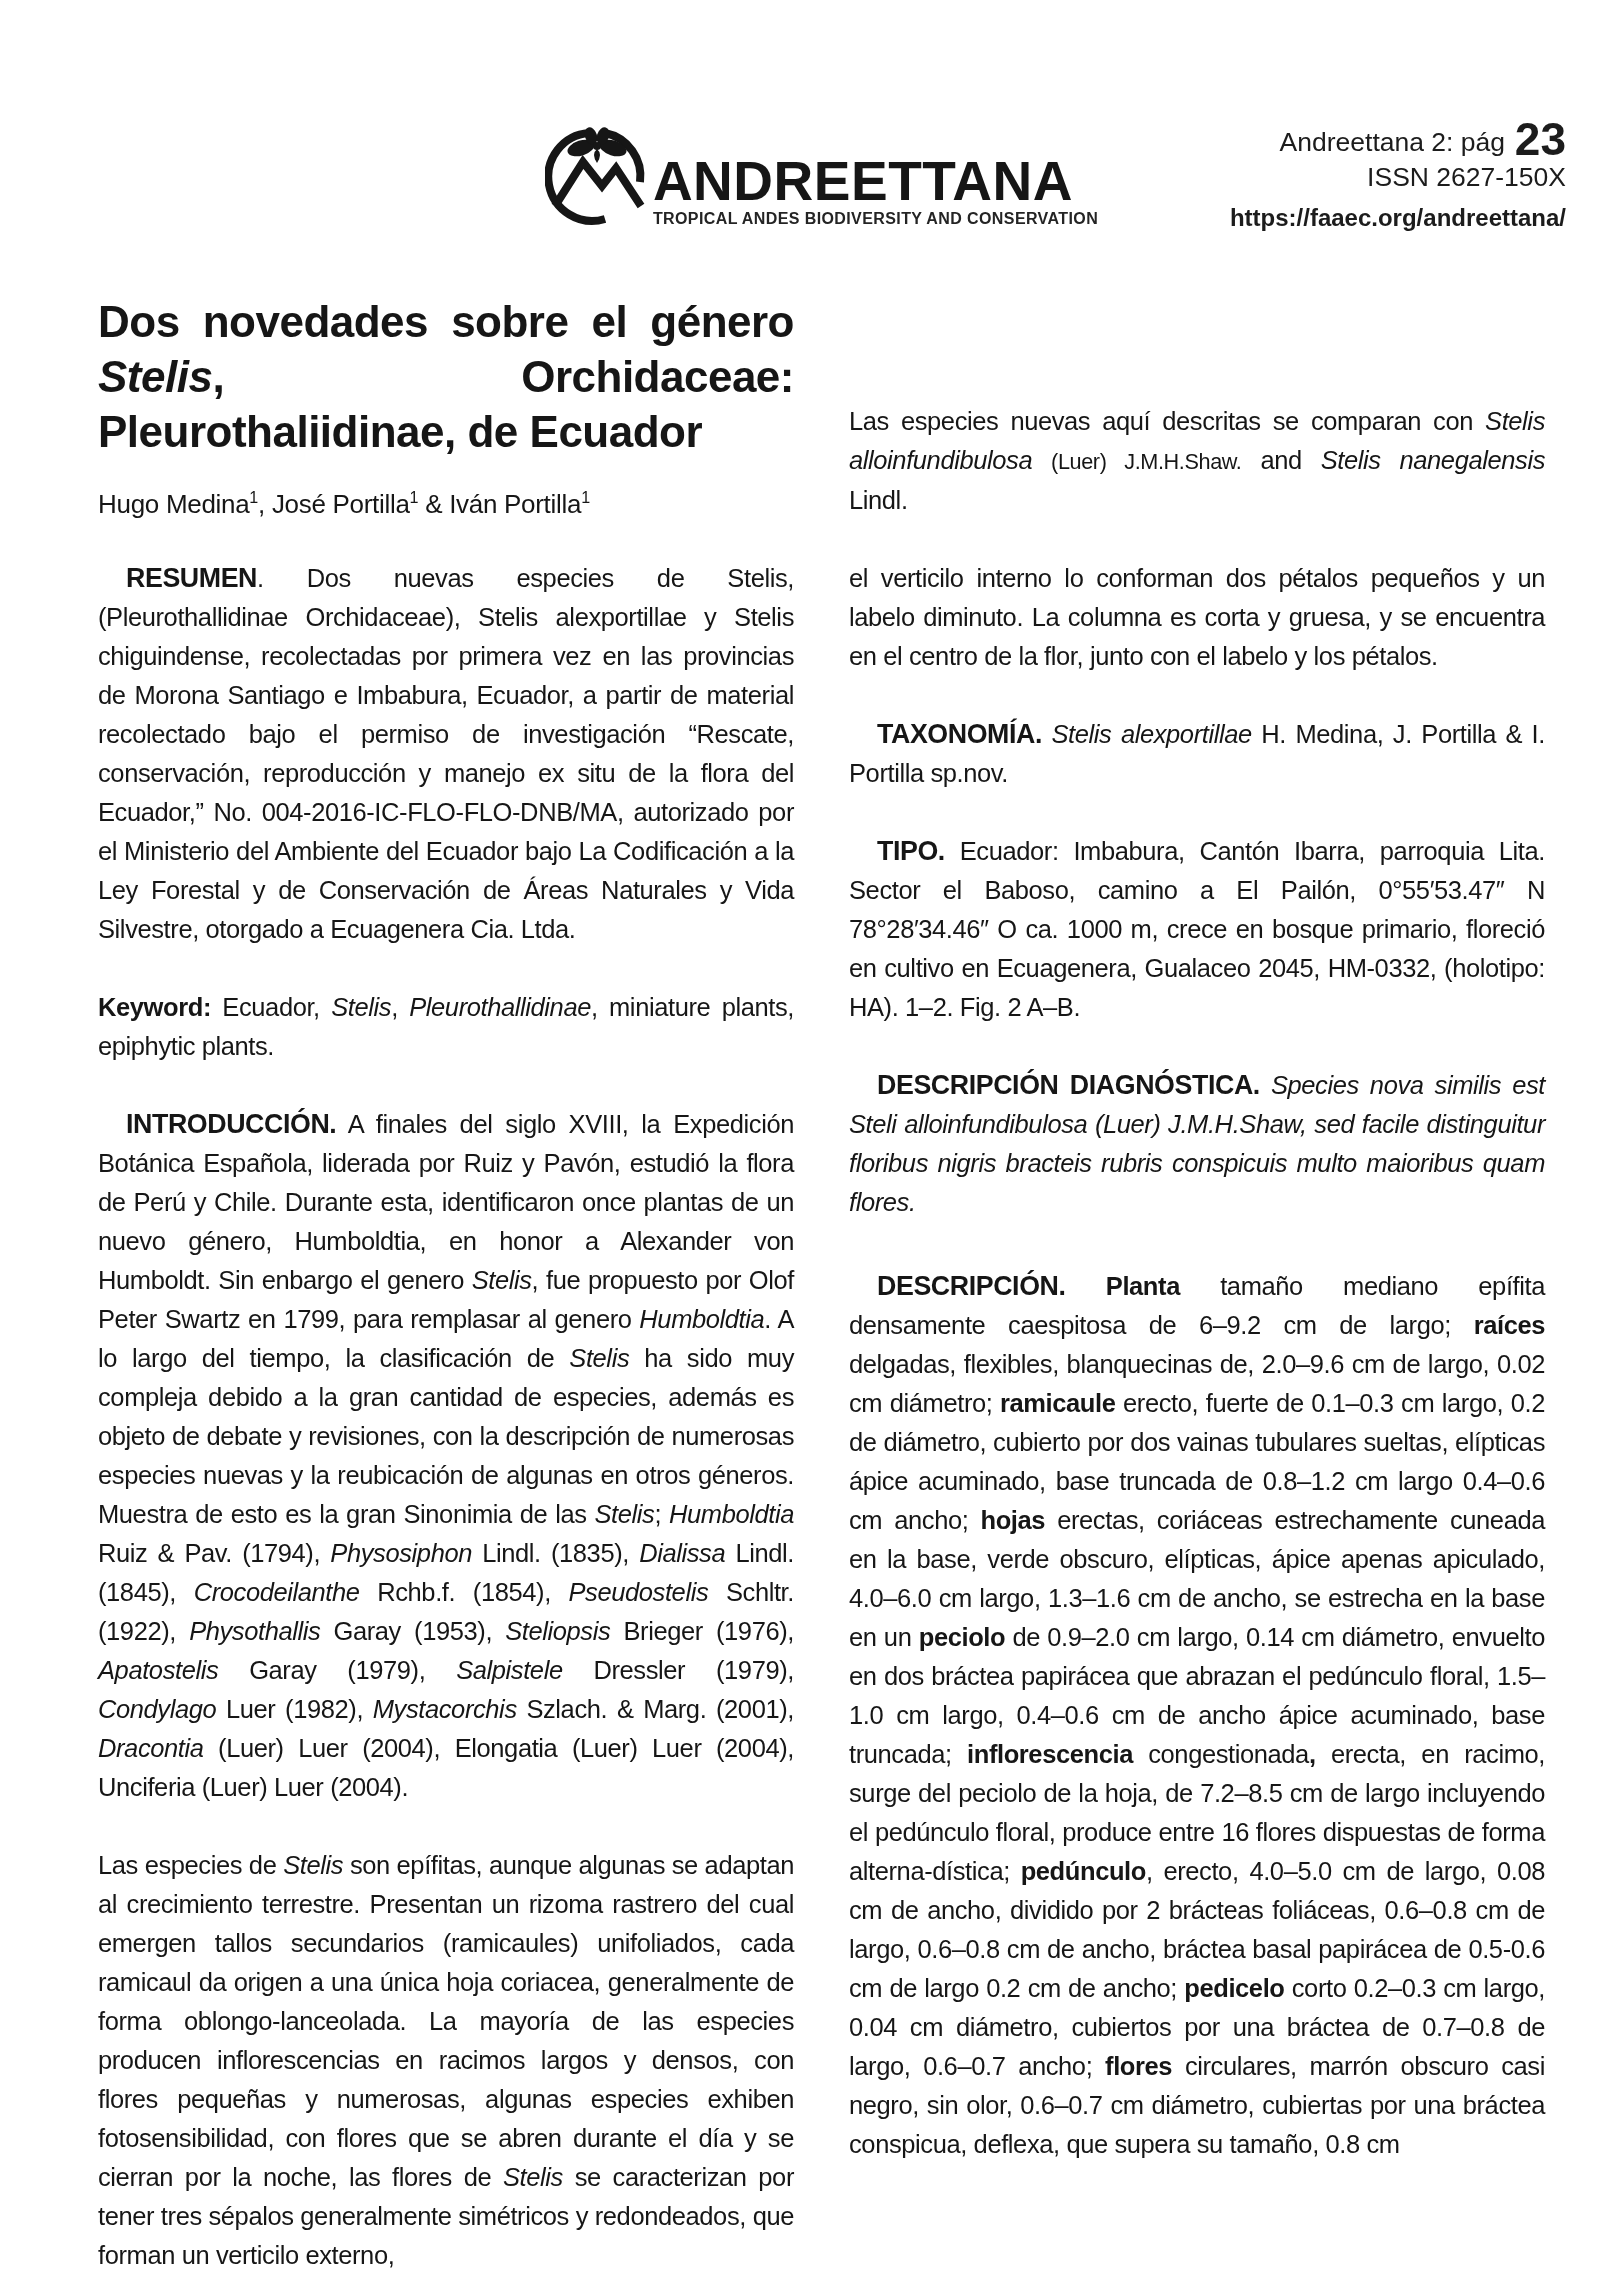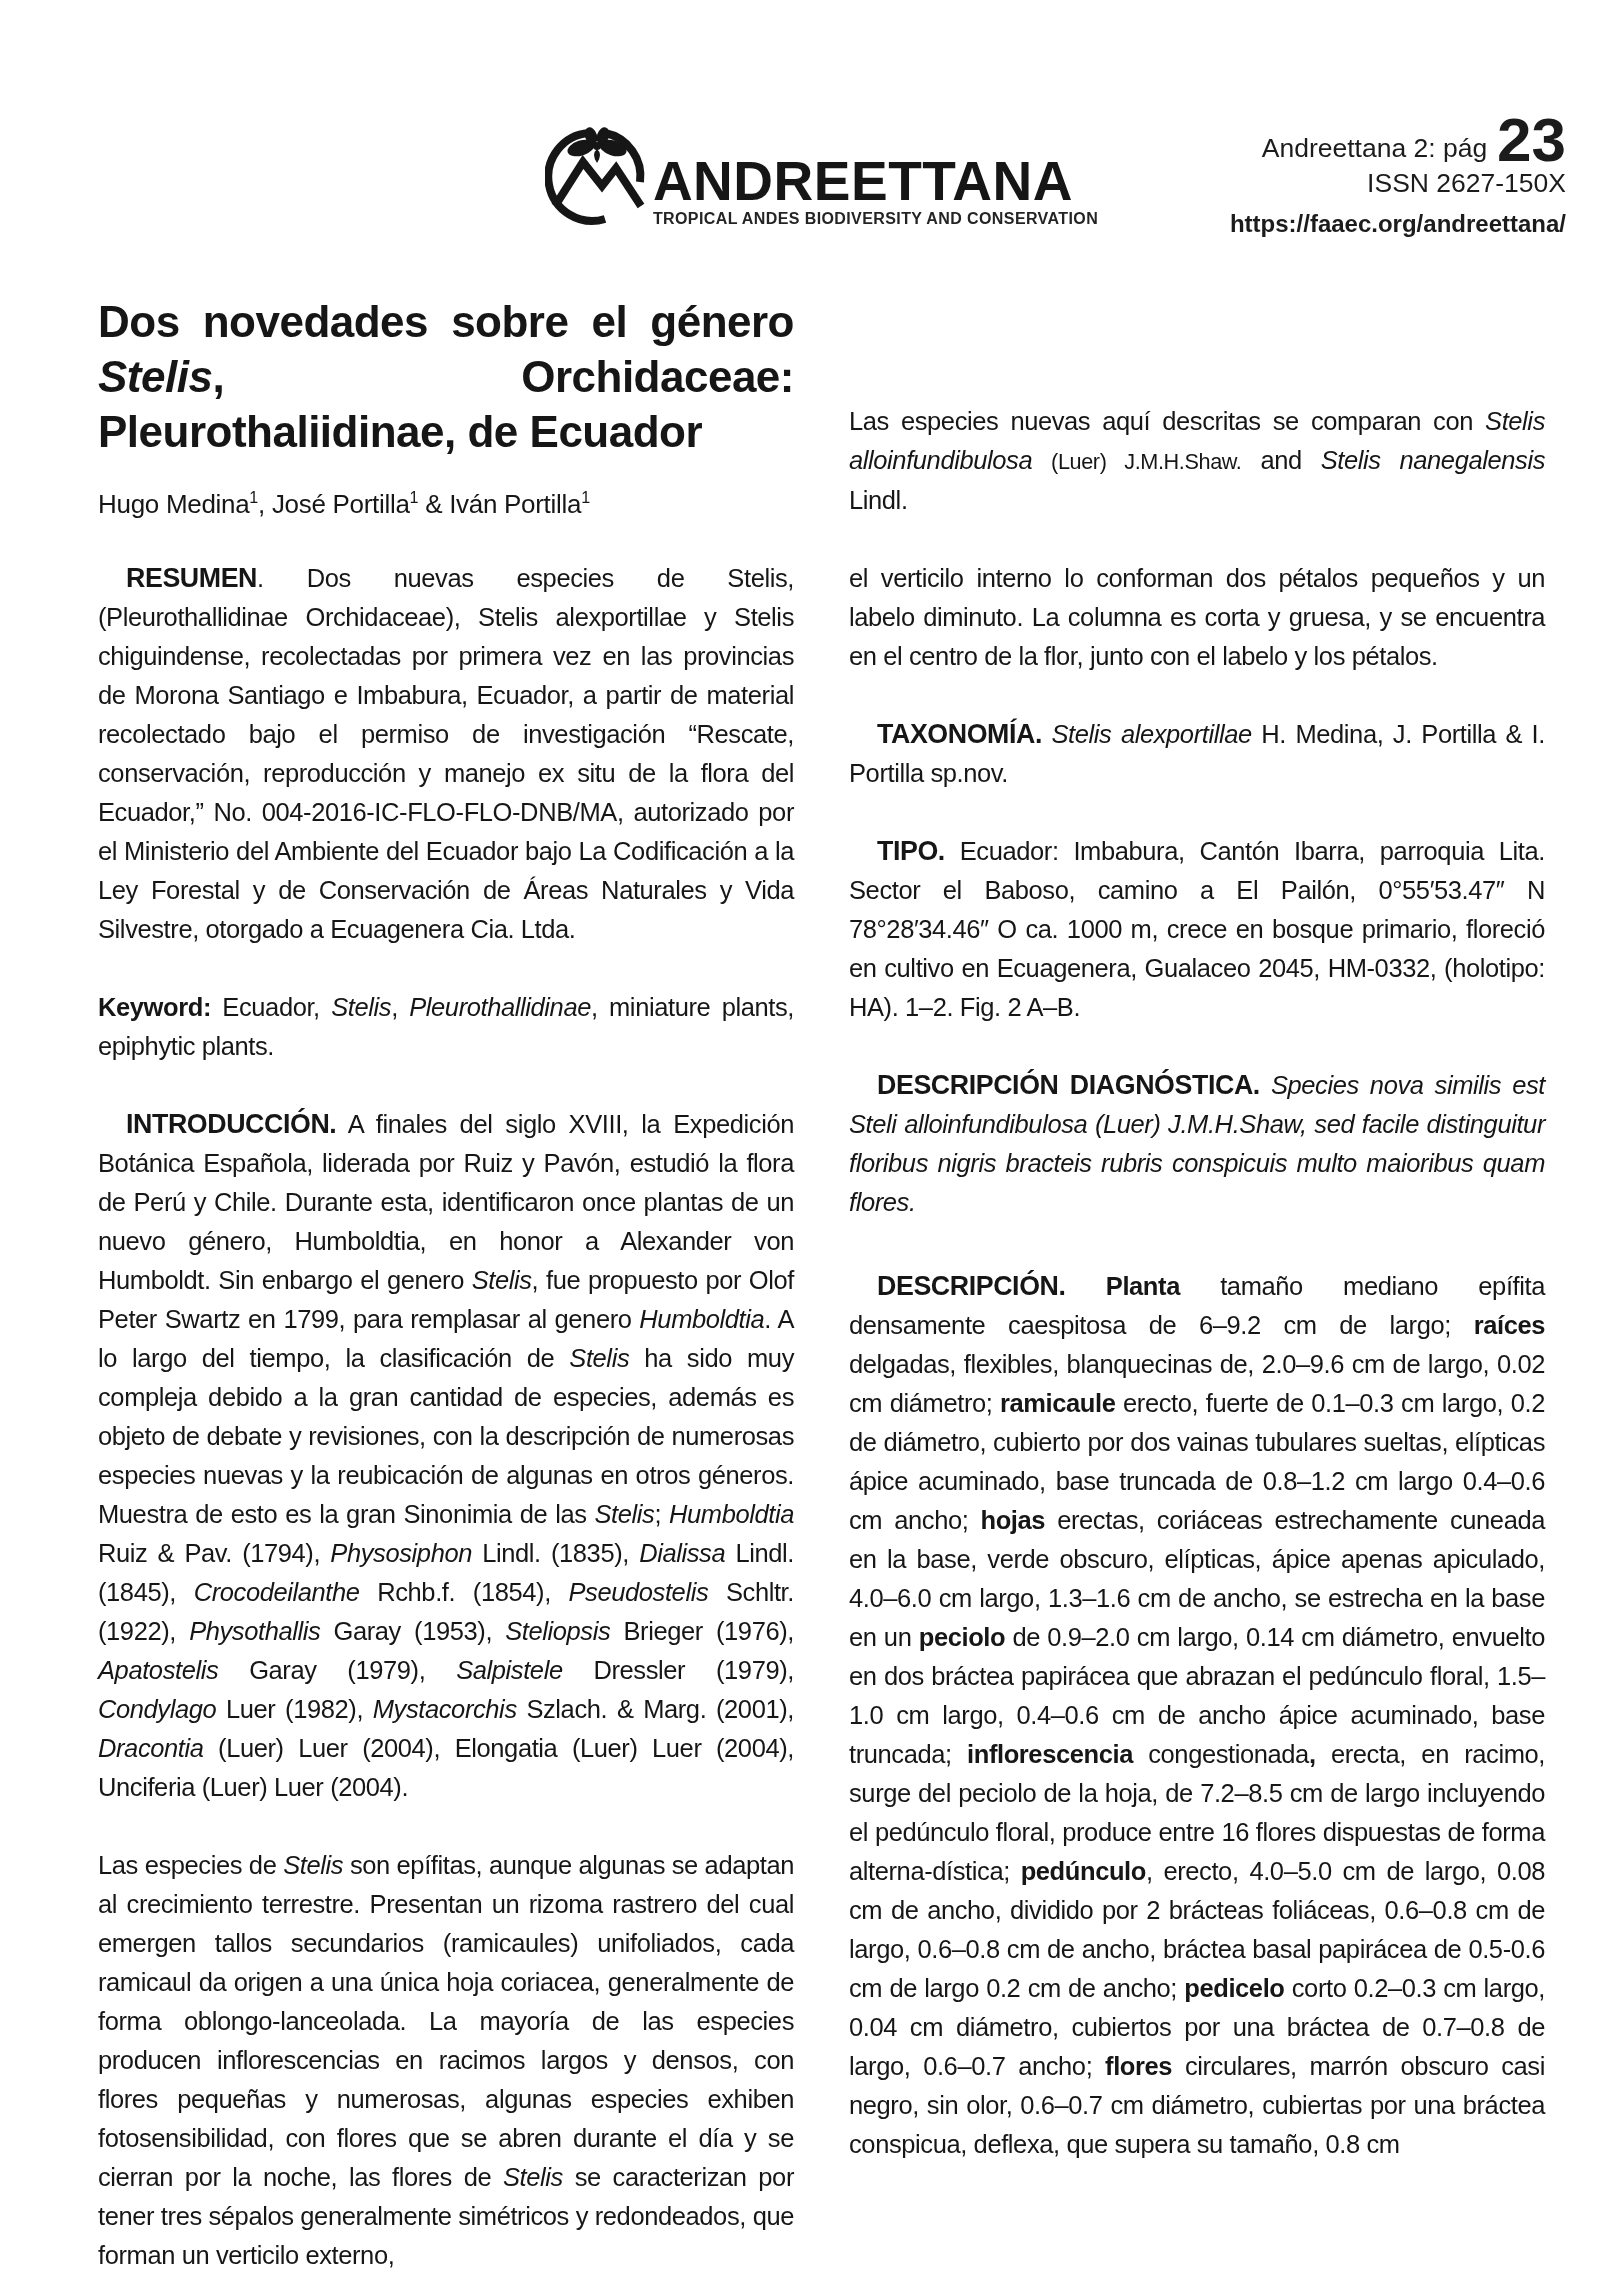--- a/index.html
+++ b/index.html
@@ -46,21 +46,21 @@
     position: absolute;
     top: 122px;
     right: 55px;
     text-align: right;
     font-size: 26.5px;
     line-height: 35px;
     color: #1c1c1c;
   }
   .issue-line { white-space: nowrap; }
   .page-number {
-    font-size: 62px;
+    font-size: 46px;
     font-weight: 600;
     margin-left: 9.8px;
     vertical-align: -3.9px;
   }
   .url-line { font-weight: 600; font-size: 24px; margin-top: 4.9px; }
 
   
   .content {
     display: flex;
     gap: 55px;

